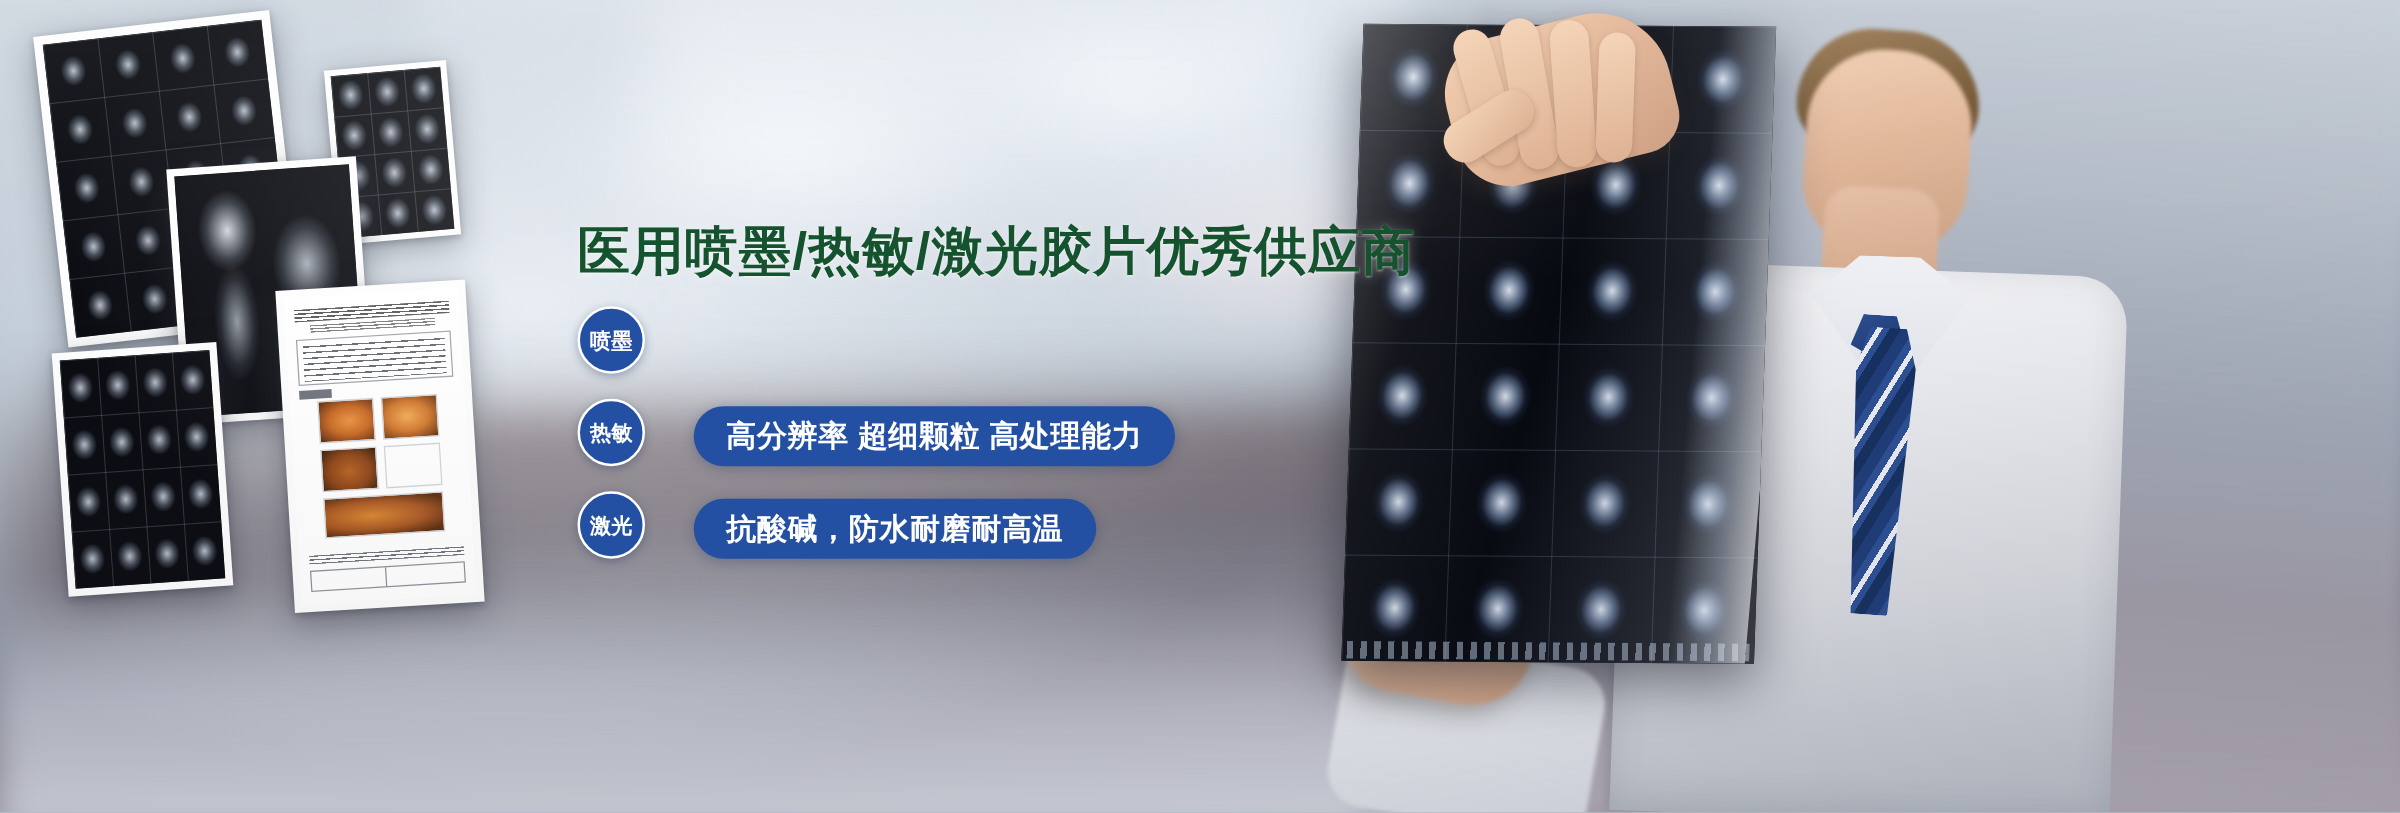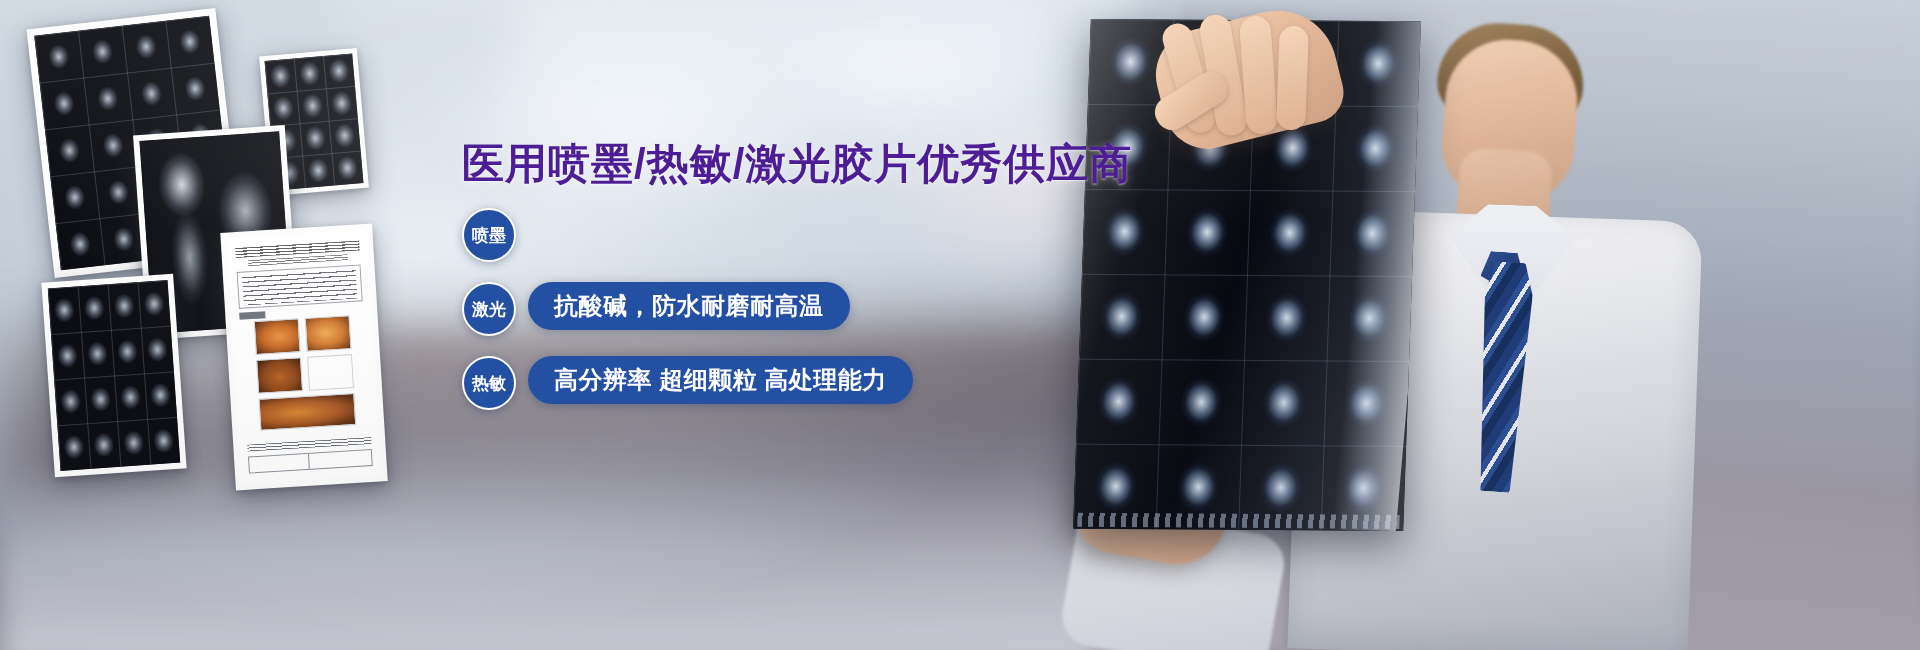--- a/index.html
+++ b/index.html
@@ -276,27 +276,28 @@
     background:
       radial-gradient(ellipse 760px 430px at 30% 30%, rgba(255,255,255,.20), rgba(255,255,255,0) 70%),
       linear-gradient(180deg, rgba(255,255,255,.08), rgba(255,255,255,0) 35%, rgba(60,64,80,.07) 100%);
   }
 
   
   .content{ position:absolute; left:462px; top:142px; width:620px; z-index:9; }
 
   .headline{
     font-size:42px; line-height:1.05; font-weight:bold; letter-spacing:1px;
-    color:#4c1d95;
+    color:#14532d;
     text-shadow:0 1px 2px rgba(255,255,255,.55), 0 2px 10px rgba(255,255,255,.35);
     white-space:nowrap;
+    margin-top:37px;
   }
 
   .rows{ margin-top:22px; }
-  .row{ display:flex; align-items:flex-start; margin-bottom:20px; }
+  .row{ display:flex; align-items:flex-end; margin-bottom:20px;gap:27px; }
 
   .chip{
     flex:0 0 auto;
     width:54px; height:54px; border-radius:50%;
     background:#2450a4;
     border:2px solid #ffffff;
     display:flex; align-items:center; justify-content:center;
     color:#ffffff; font-size:17px; font-weight:bold; letter-spacing:0;
     box-shadow:0 2px 8px rgba(24,46,94,.35);
   }
@@ -407,25 +408,25 @@
 
     <div class="headline">医用喷墨/热敏/激光胶片优秀供应商</div>
 
     <div class="rows">
 
       <div class="row">
         <div class="chip">喷墨</div>
       </div>
 
       <div class="row">
+        <div class="chip">热敏</div>
+        <div class="pill">高分辨率 超细颗粒 高处理能力</div>
+      </div>
+
+      <div class="row">
         <div class="chip">激光</div>
         <div class="pill">抗酸碱，防水耐磨耐高温</div>
       </div>
 
-      <div class="row">
-        <div class="chip">热敏</div>
-        <div class="pill">高分辨率 超细颗粒 高处理能力</div>
-      </div>
-
     </div>
   </div>
 
 </div>
 
 </body></html>

